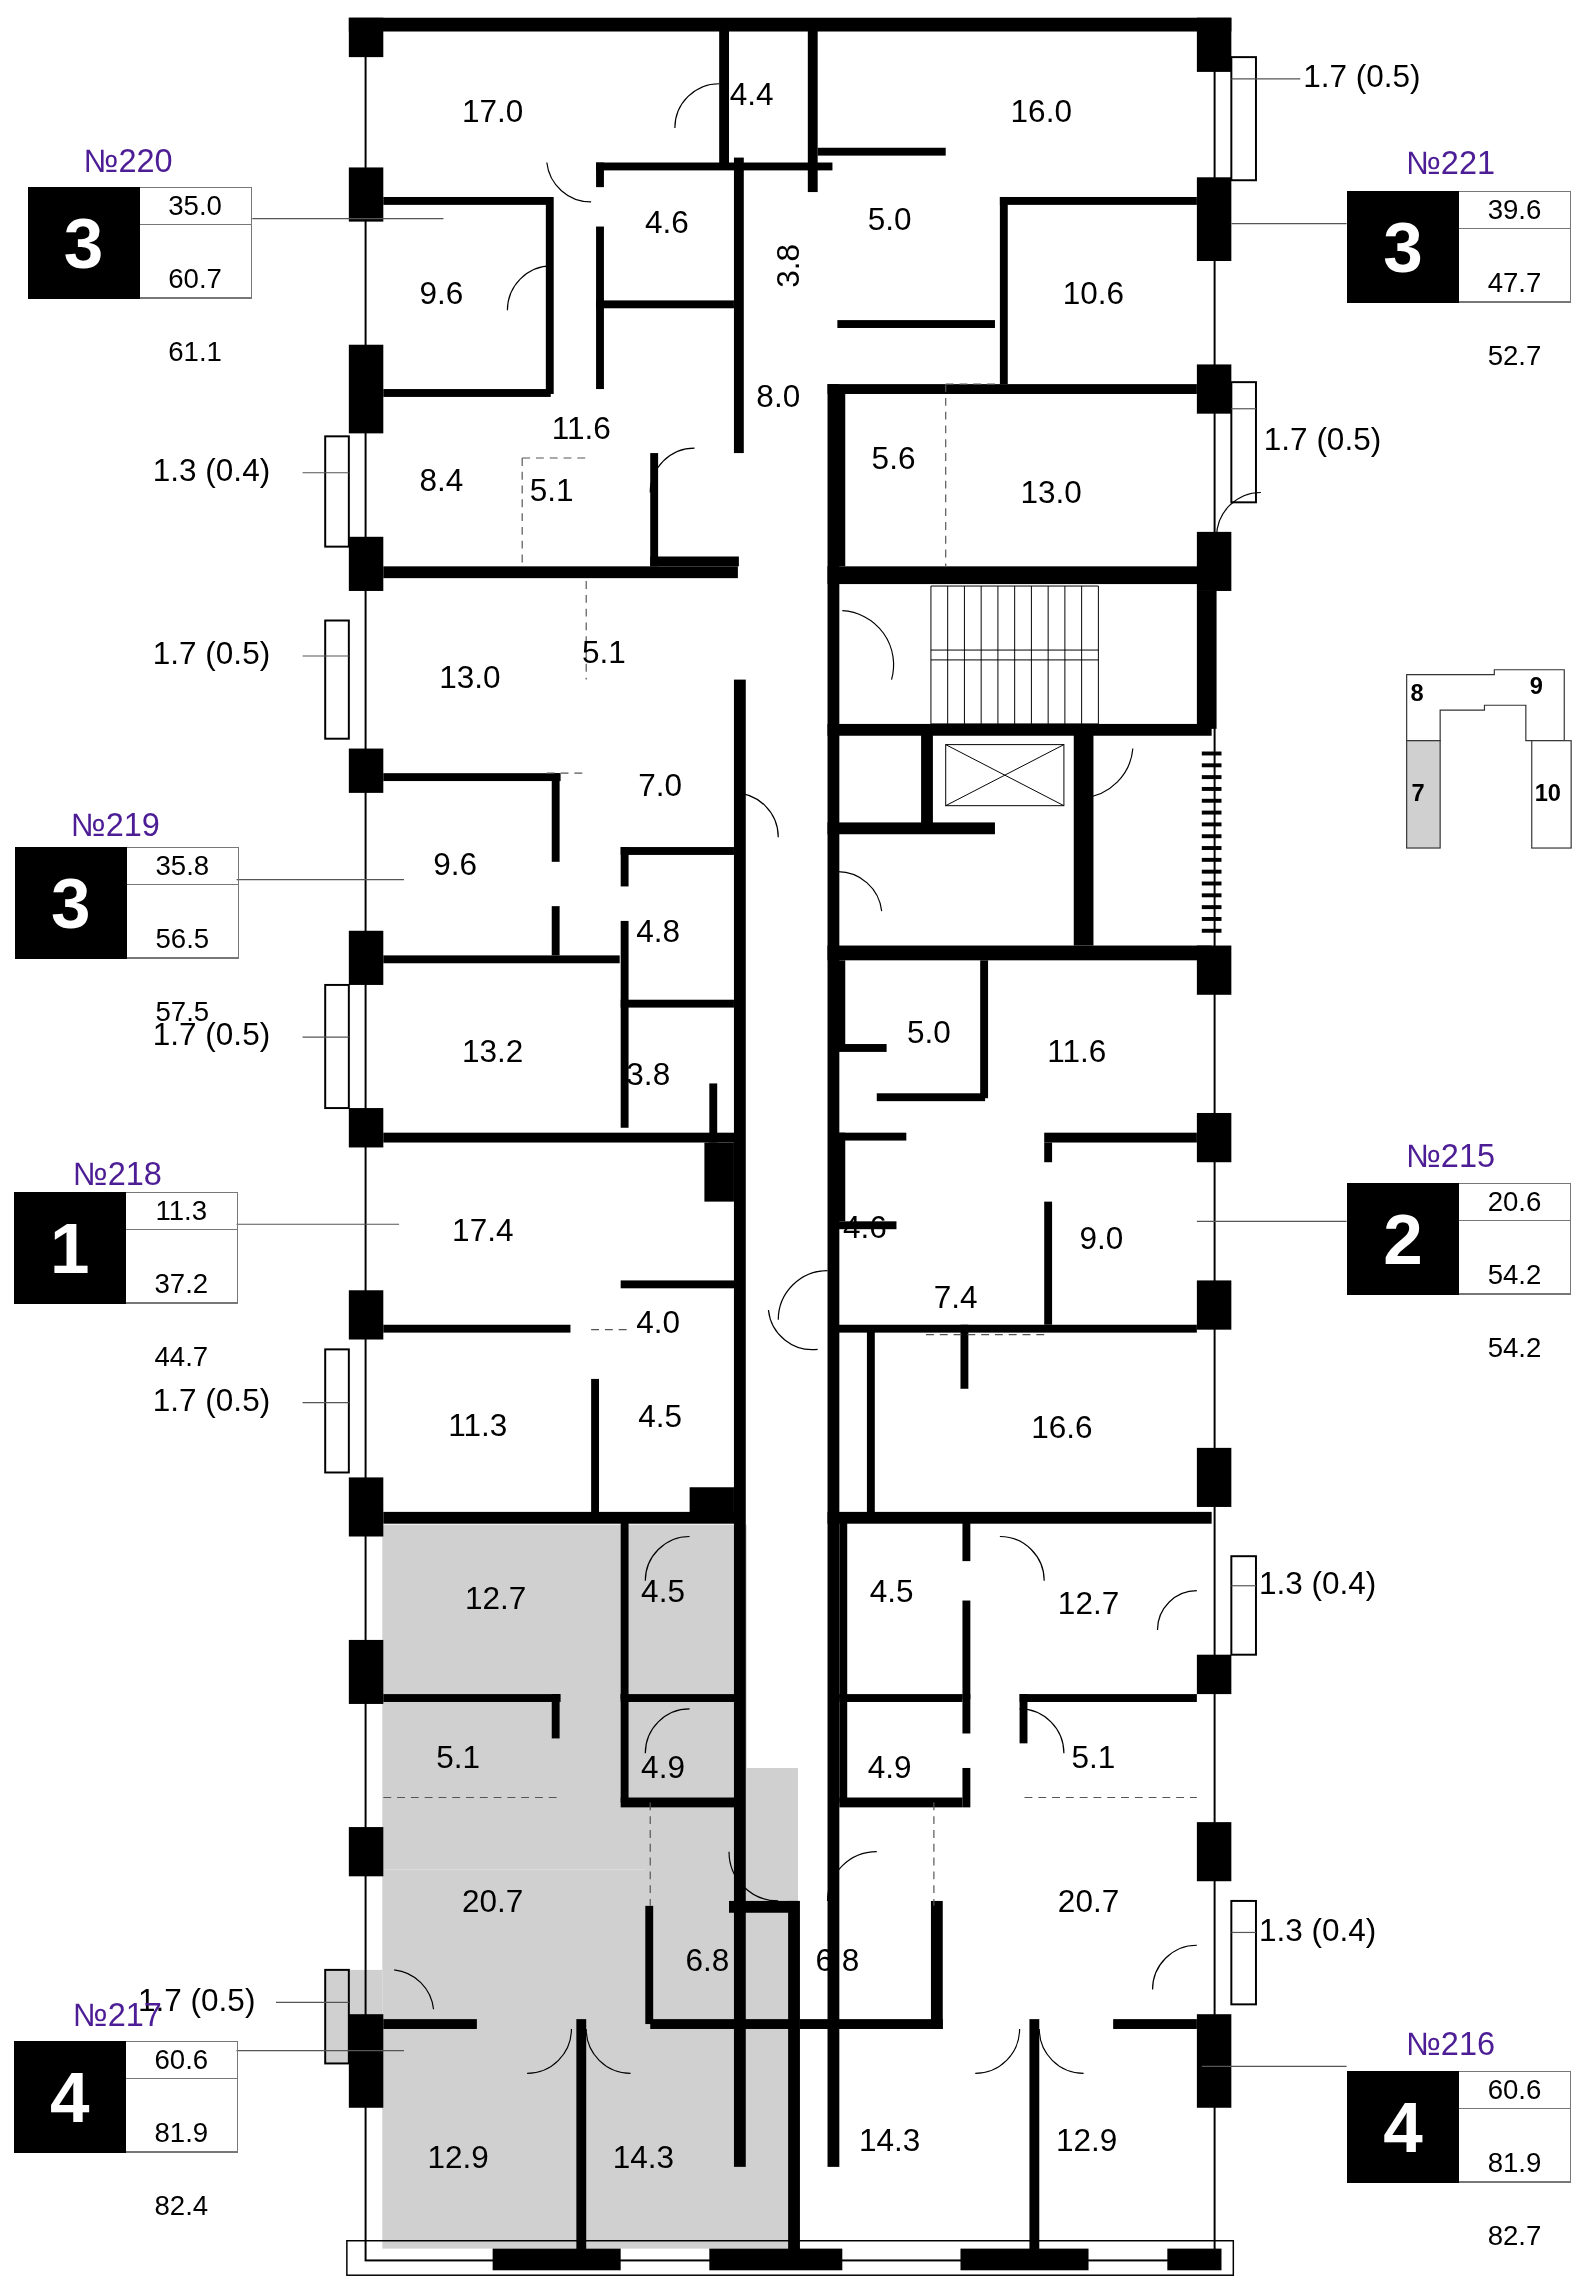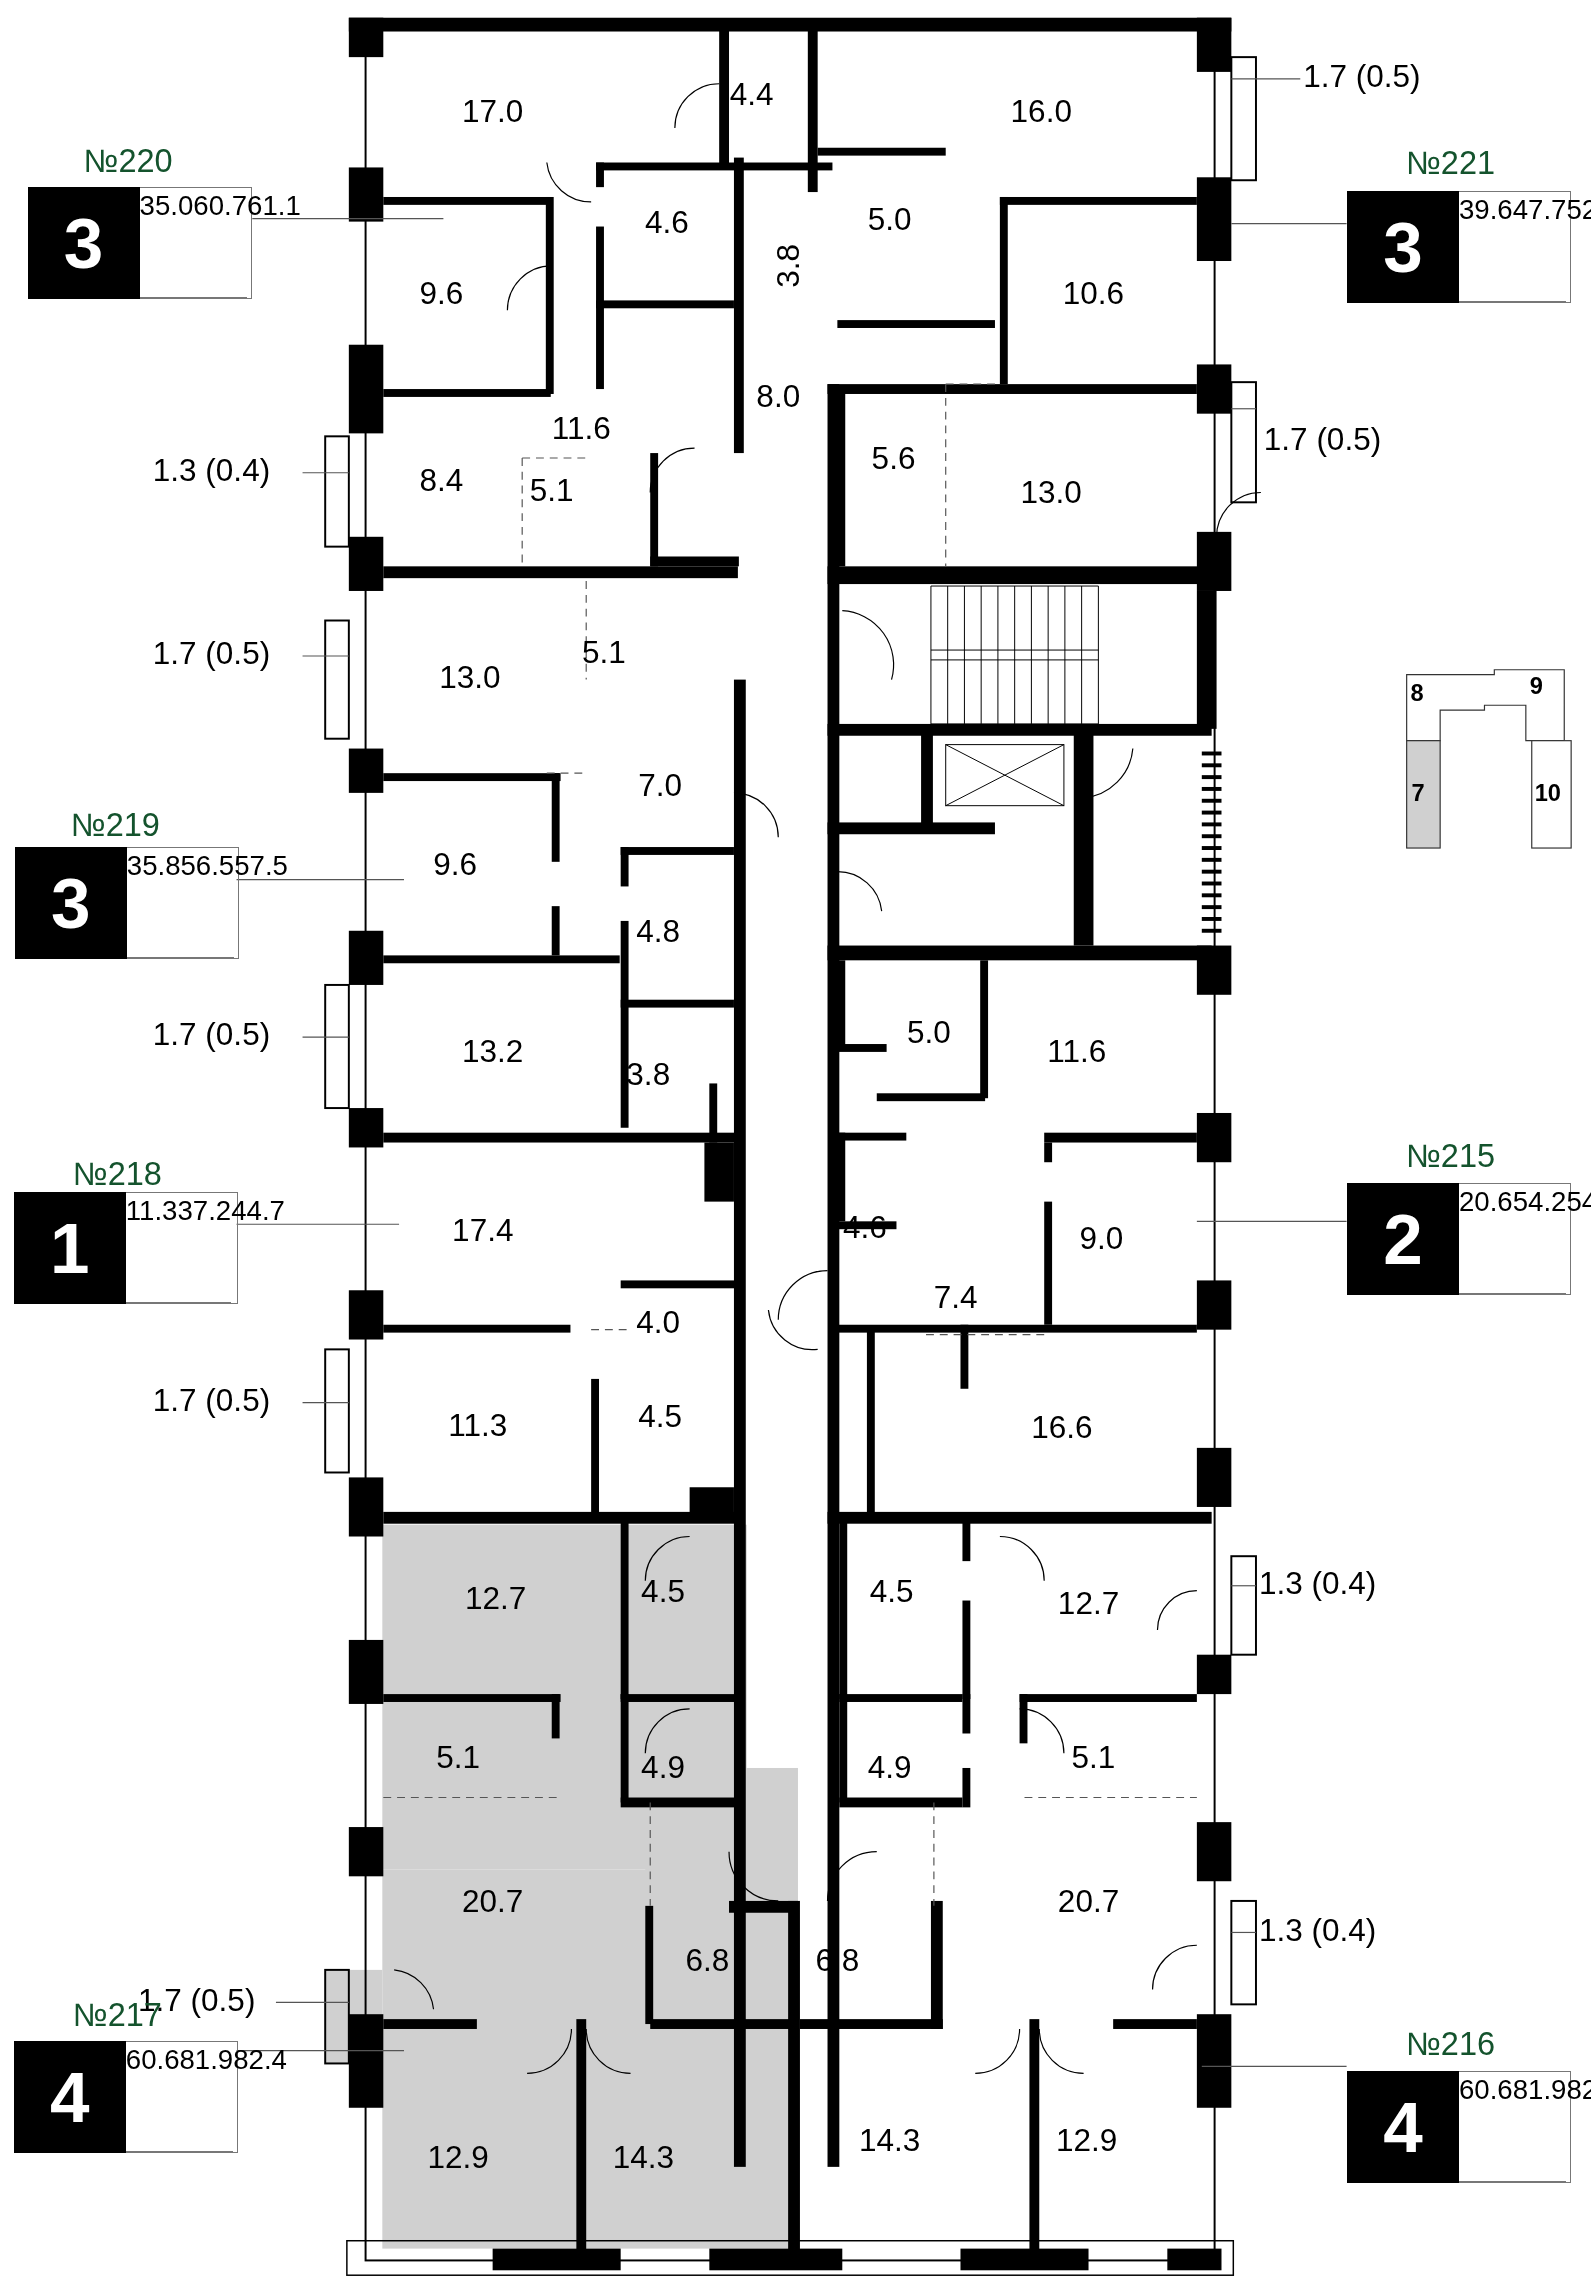--- a/index.html
+++ b/index.html
@@ -1,24 +1,24 @@
 <!DOCTYPE html>
 <html><head>
 <meta charset="utf-8">
 <style>
   html,body{margin:0;padding:0;background:#fff;}
   body{width:1592px;height:2289px;position:relative;overflow:hidden;font-family:"Liberation Sans",sans-serif;}
   svg{position:absolute;left:0;top:0;}
   .rl{font-family:"Liberation Sans",sans-serif;font-size:32px;fill:#000;text-anchor:middle;dominant-baseline:middle;}
   .bl{font-family:"Liberation Sans",sans-serif;font-size:32px;fill:#000;dominant-baseline:middle;}
   .unit{position:absolute;}
-  .unit-no{position:absolute;font-size:32.5px;color:#14532d;white-space:nowrap;}
+  .unit-no{position:absolute;font-size:32.5px;color:#4c1d95;white-space:nowrap;}
   .unit-box{position:absolute;display:flex;}
   .unit-rooms{width:112px;height:112px;background:#000;color:#fff;font-weight:bold;font-size:71px;display:flex;align-items:center;justify-content:center;line-height:1;}
-  .unit-areas{width:111px;height:110px;border:1px solid #777;border-left:none;display:flex;flex-direction:row;}
+  .unit-areas{width:111px;height:110px;border:1px solid #777;border-left:none;display:flex;flex-direction:column;gap:36px;}
   .unit-areas div{flex:1;border-bottom:1px solid #777;font-size:27.6px;text-align:center;line-height:36px;}
   .unit-areas div:last-child{border-bottom:none;}
   .keyplan-label{font-family:"Liberation Sans",sans-serif;font-weight:bold;font-size:24px;fill:#000;dominant-baseline:middle;}
 </style>
 </head>
 <body>
 
 <svg width="1592" height="2289" viewBox="0 0 1616 2324">
 
   <g fill="#d0d0d0">

